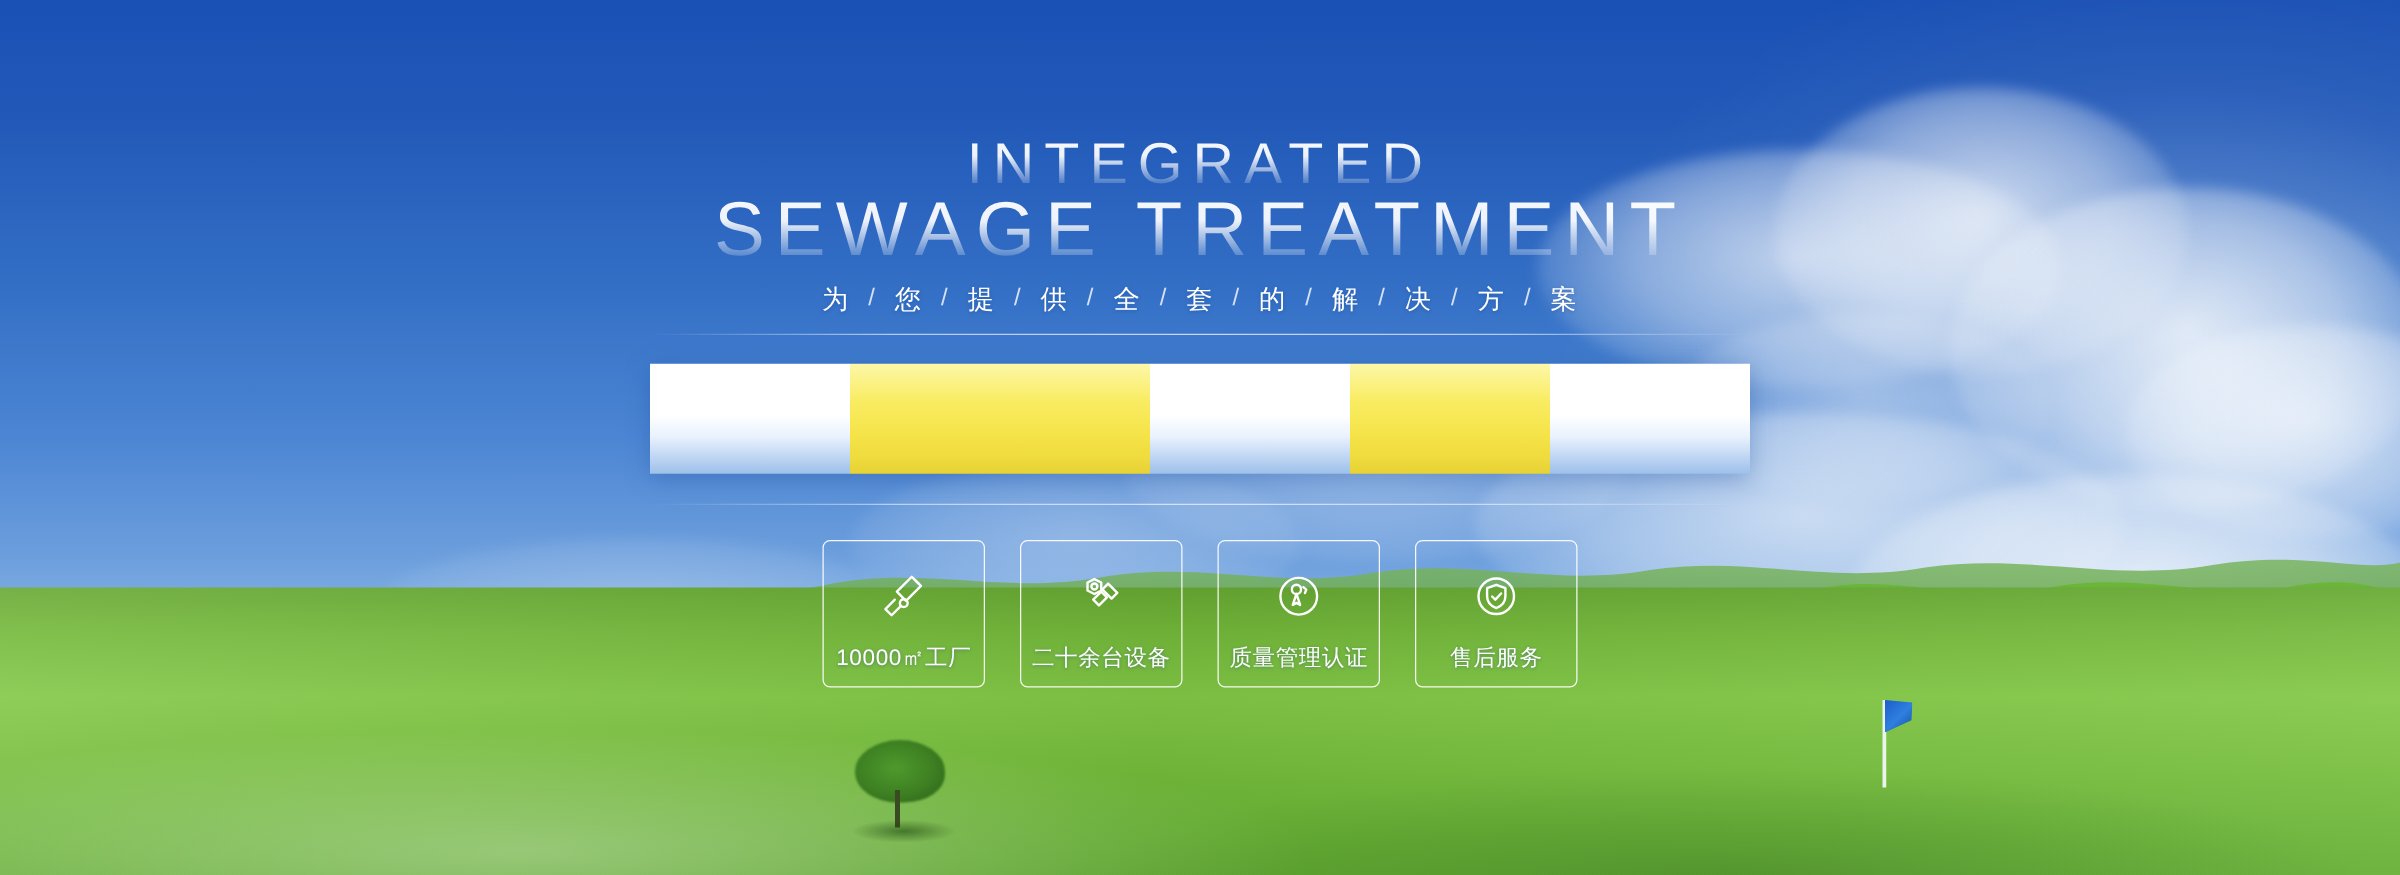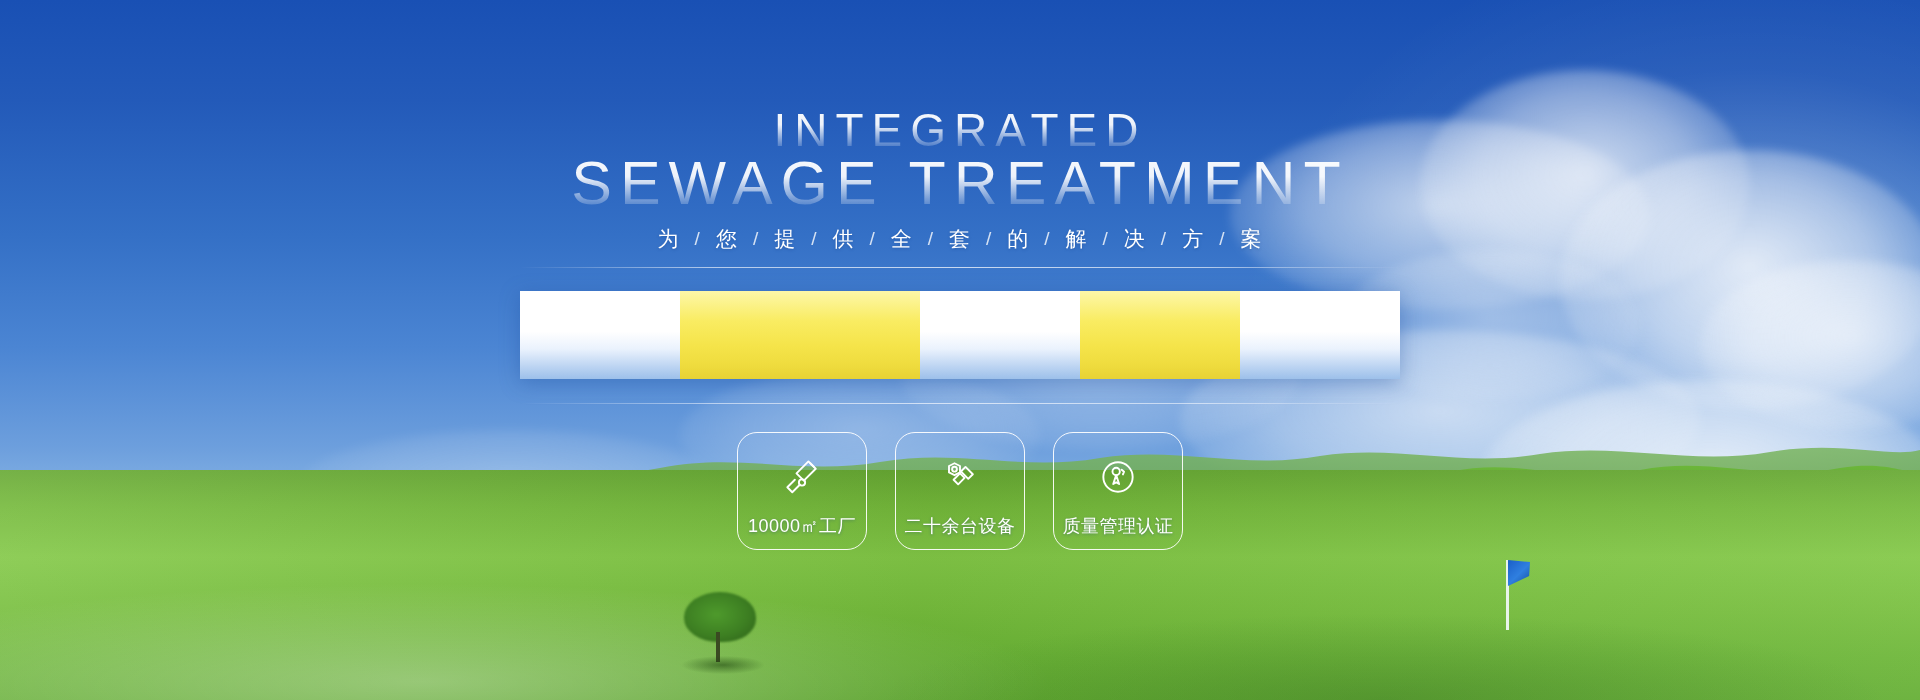--- a/index.html
+++ b/index.html
@@ -192,21 +192,21 @@
   }
 
   
   .badges {
     margin-top: 28px;
     display: flex; gap: 28px; justify-content: center;
   }
   .badge {
     width: 130px; height: 118px;
     border: 1.6px solid rgba(255,255,255,0.92);
-    border-radius: 20px;
+    border-radius: 6px;
     display: flex; flex-direction: column;
     align-items: center; justify-content: flex-start;
     padding-top: 22px;
     cursor: pointer;
   }
   .badge .bicon { width: 44px; height: 44px; display: block; }
   .badge .blabel {
     margin-top: 15px;
     color: #ffffff;
     font-size: 18px;
@@ -351,16 +351,26 @@
           <span>
             <svg class="bicon" viewBox="0 0 48 48" fill="none" stroke="#fff" stroke-width="2.1" stroke-linecap="round" stroke-linejoin="round">
               <circle cx="24" cy="24" r="16"></circle>
               <circle cx="22" cy="18" r="4"></circle>
               <path d="M22 22l-3.2 9.6 3.2-1.8 3.2 1.8z"></path>
               <path d="M28 16l2.6 2.2-1.2 3"></path>
             </svg>
           </span>
           <span class="blabel">质量管理认证</span>
         </div>
+        <div class="badge">
+          <span>
+            <svg class="bicon" viewBox="0 0 48 48" fill="none" stroke="#fff" stroke-width="2.1" stroke-linecap="round" stroke-linejoin="round">
+              <circle cx="24" cy="24" r="15.5"></circle>
+              <path d="M24 14l8 3v7c0 5-3.6 8.6-8 10.4-4.4-1.8-8-5.4-8-10.4v-7z"></path>
+              <path d="M20.4 24.2l2.8 2.8 5-5.4"></path>
+            </svg>
+          </span>
+          <span class="blabel">售后服务</span>
+        </div>
       </div>
 
   </div>
 </div>
 
 </body></html>

